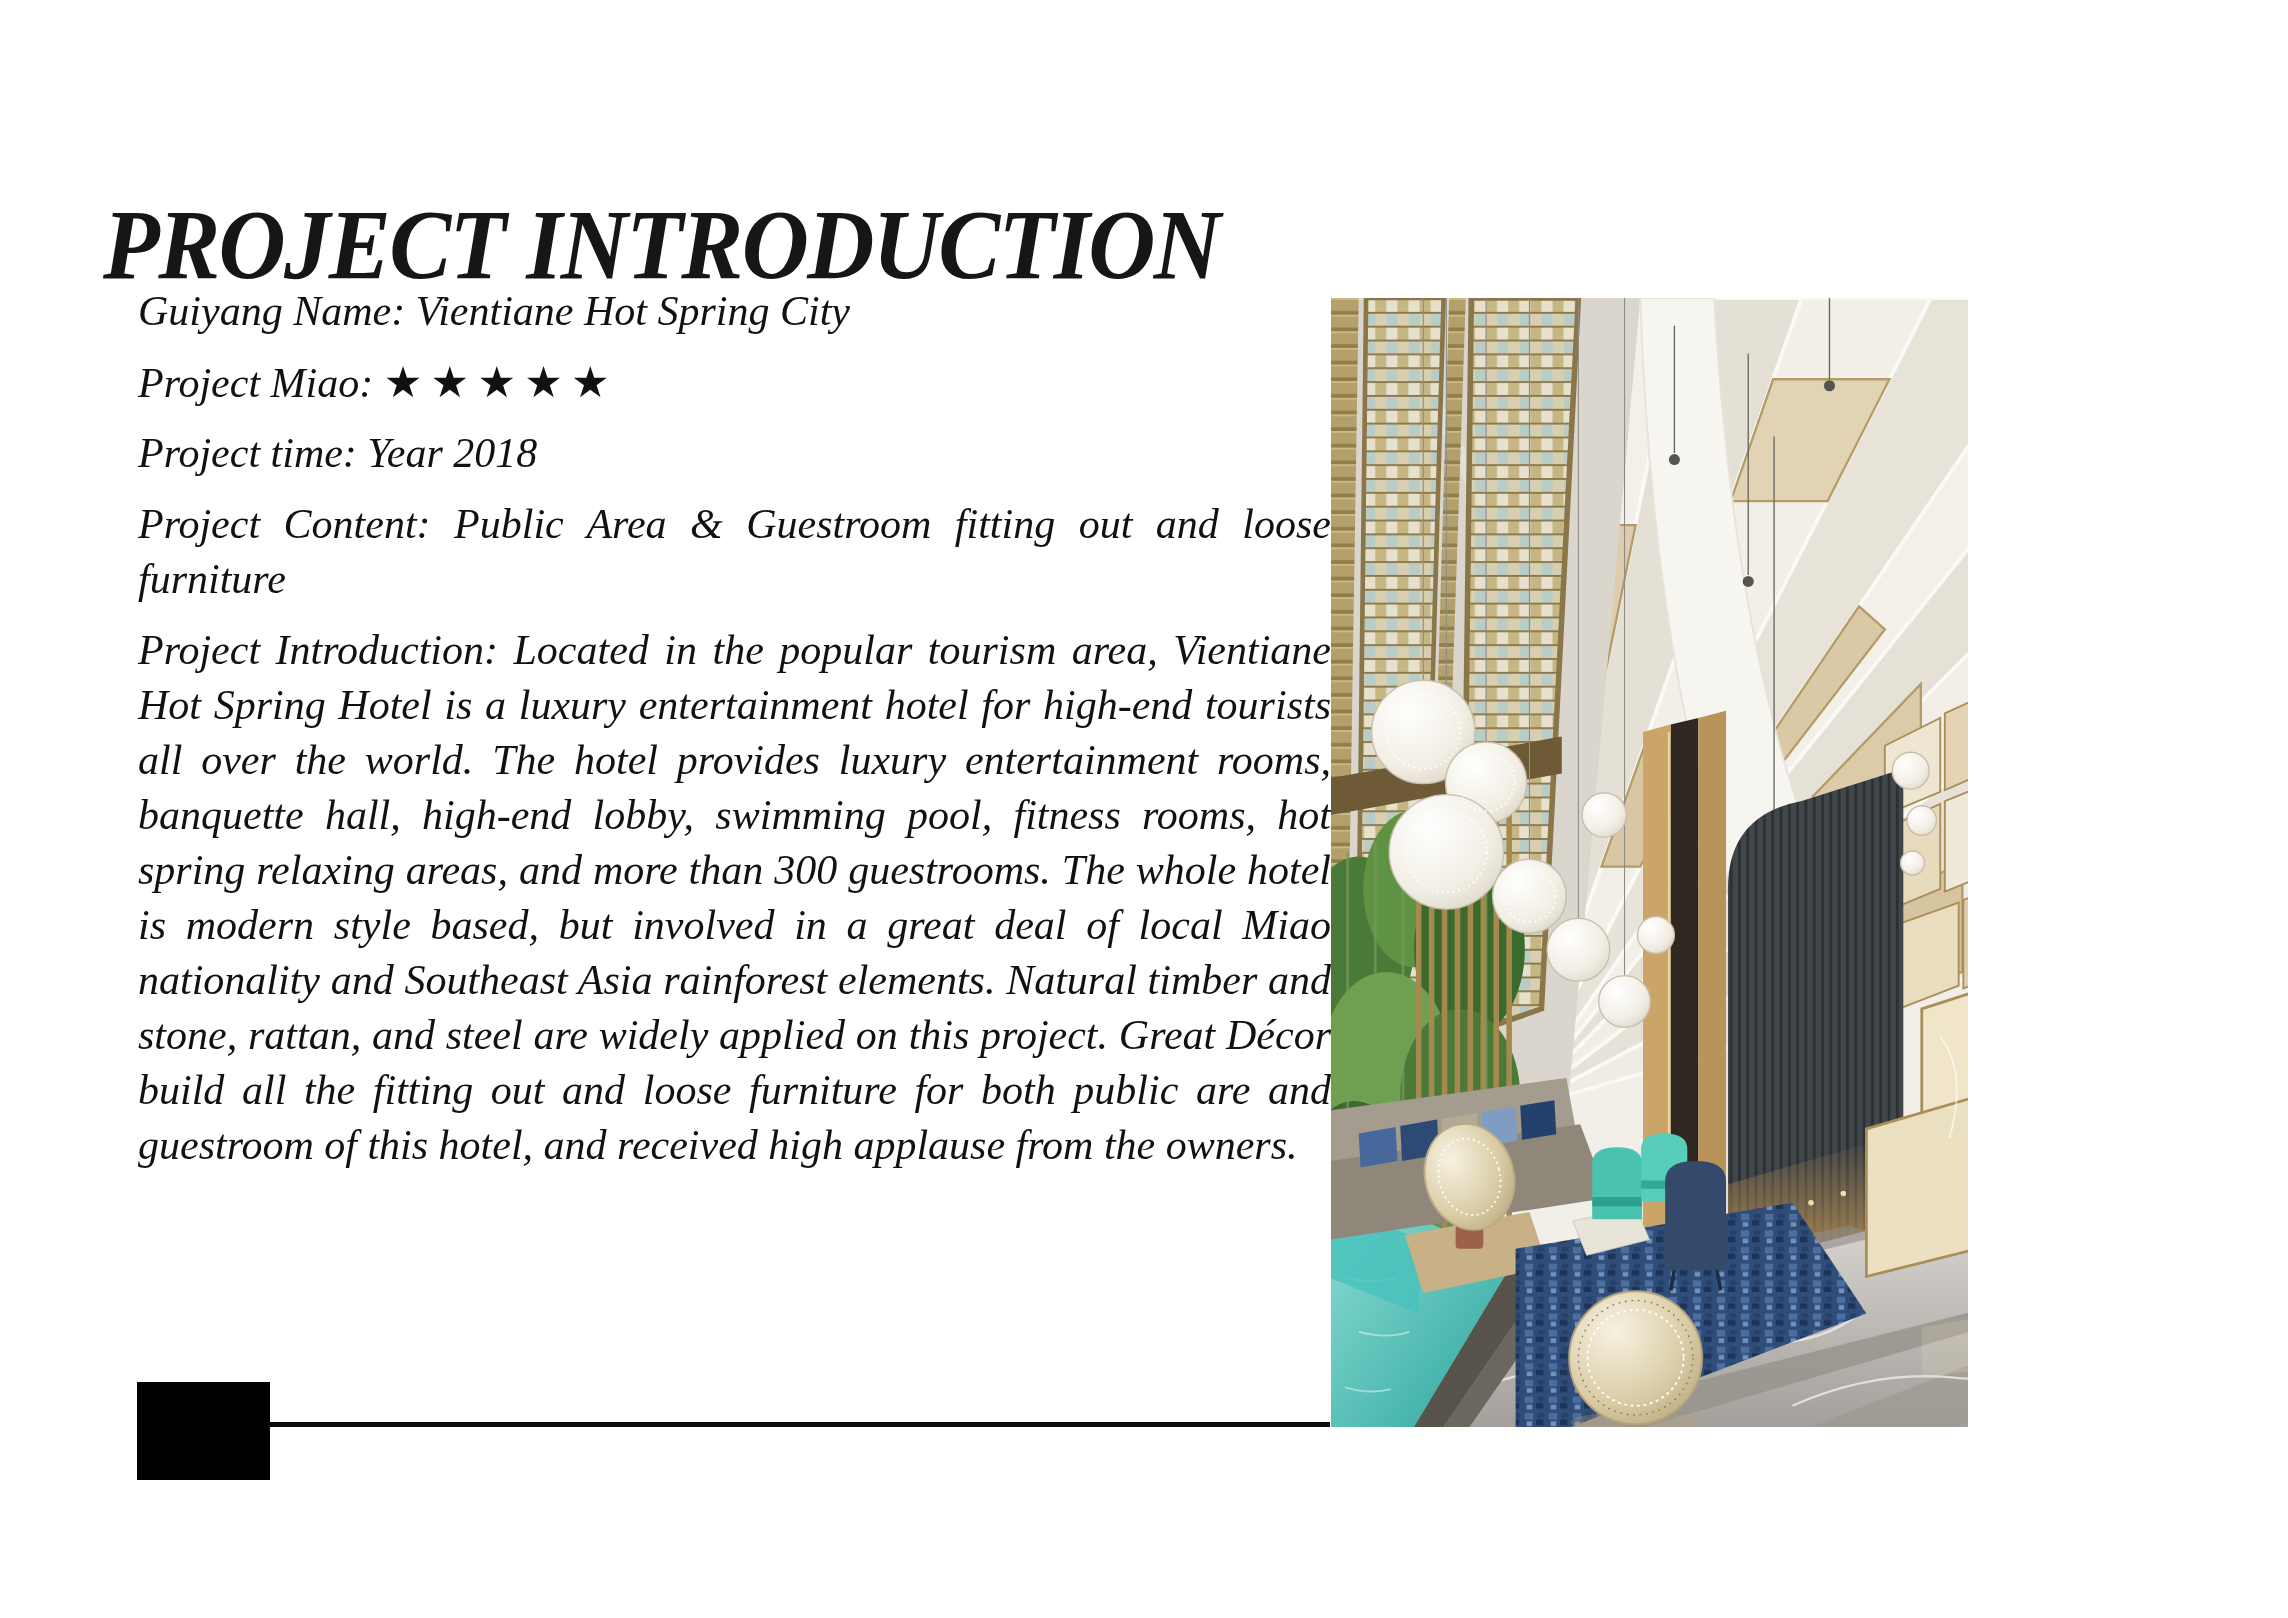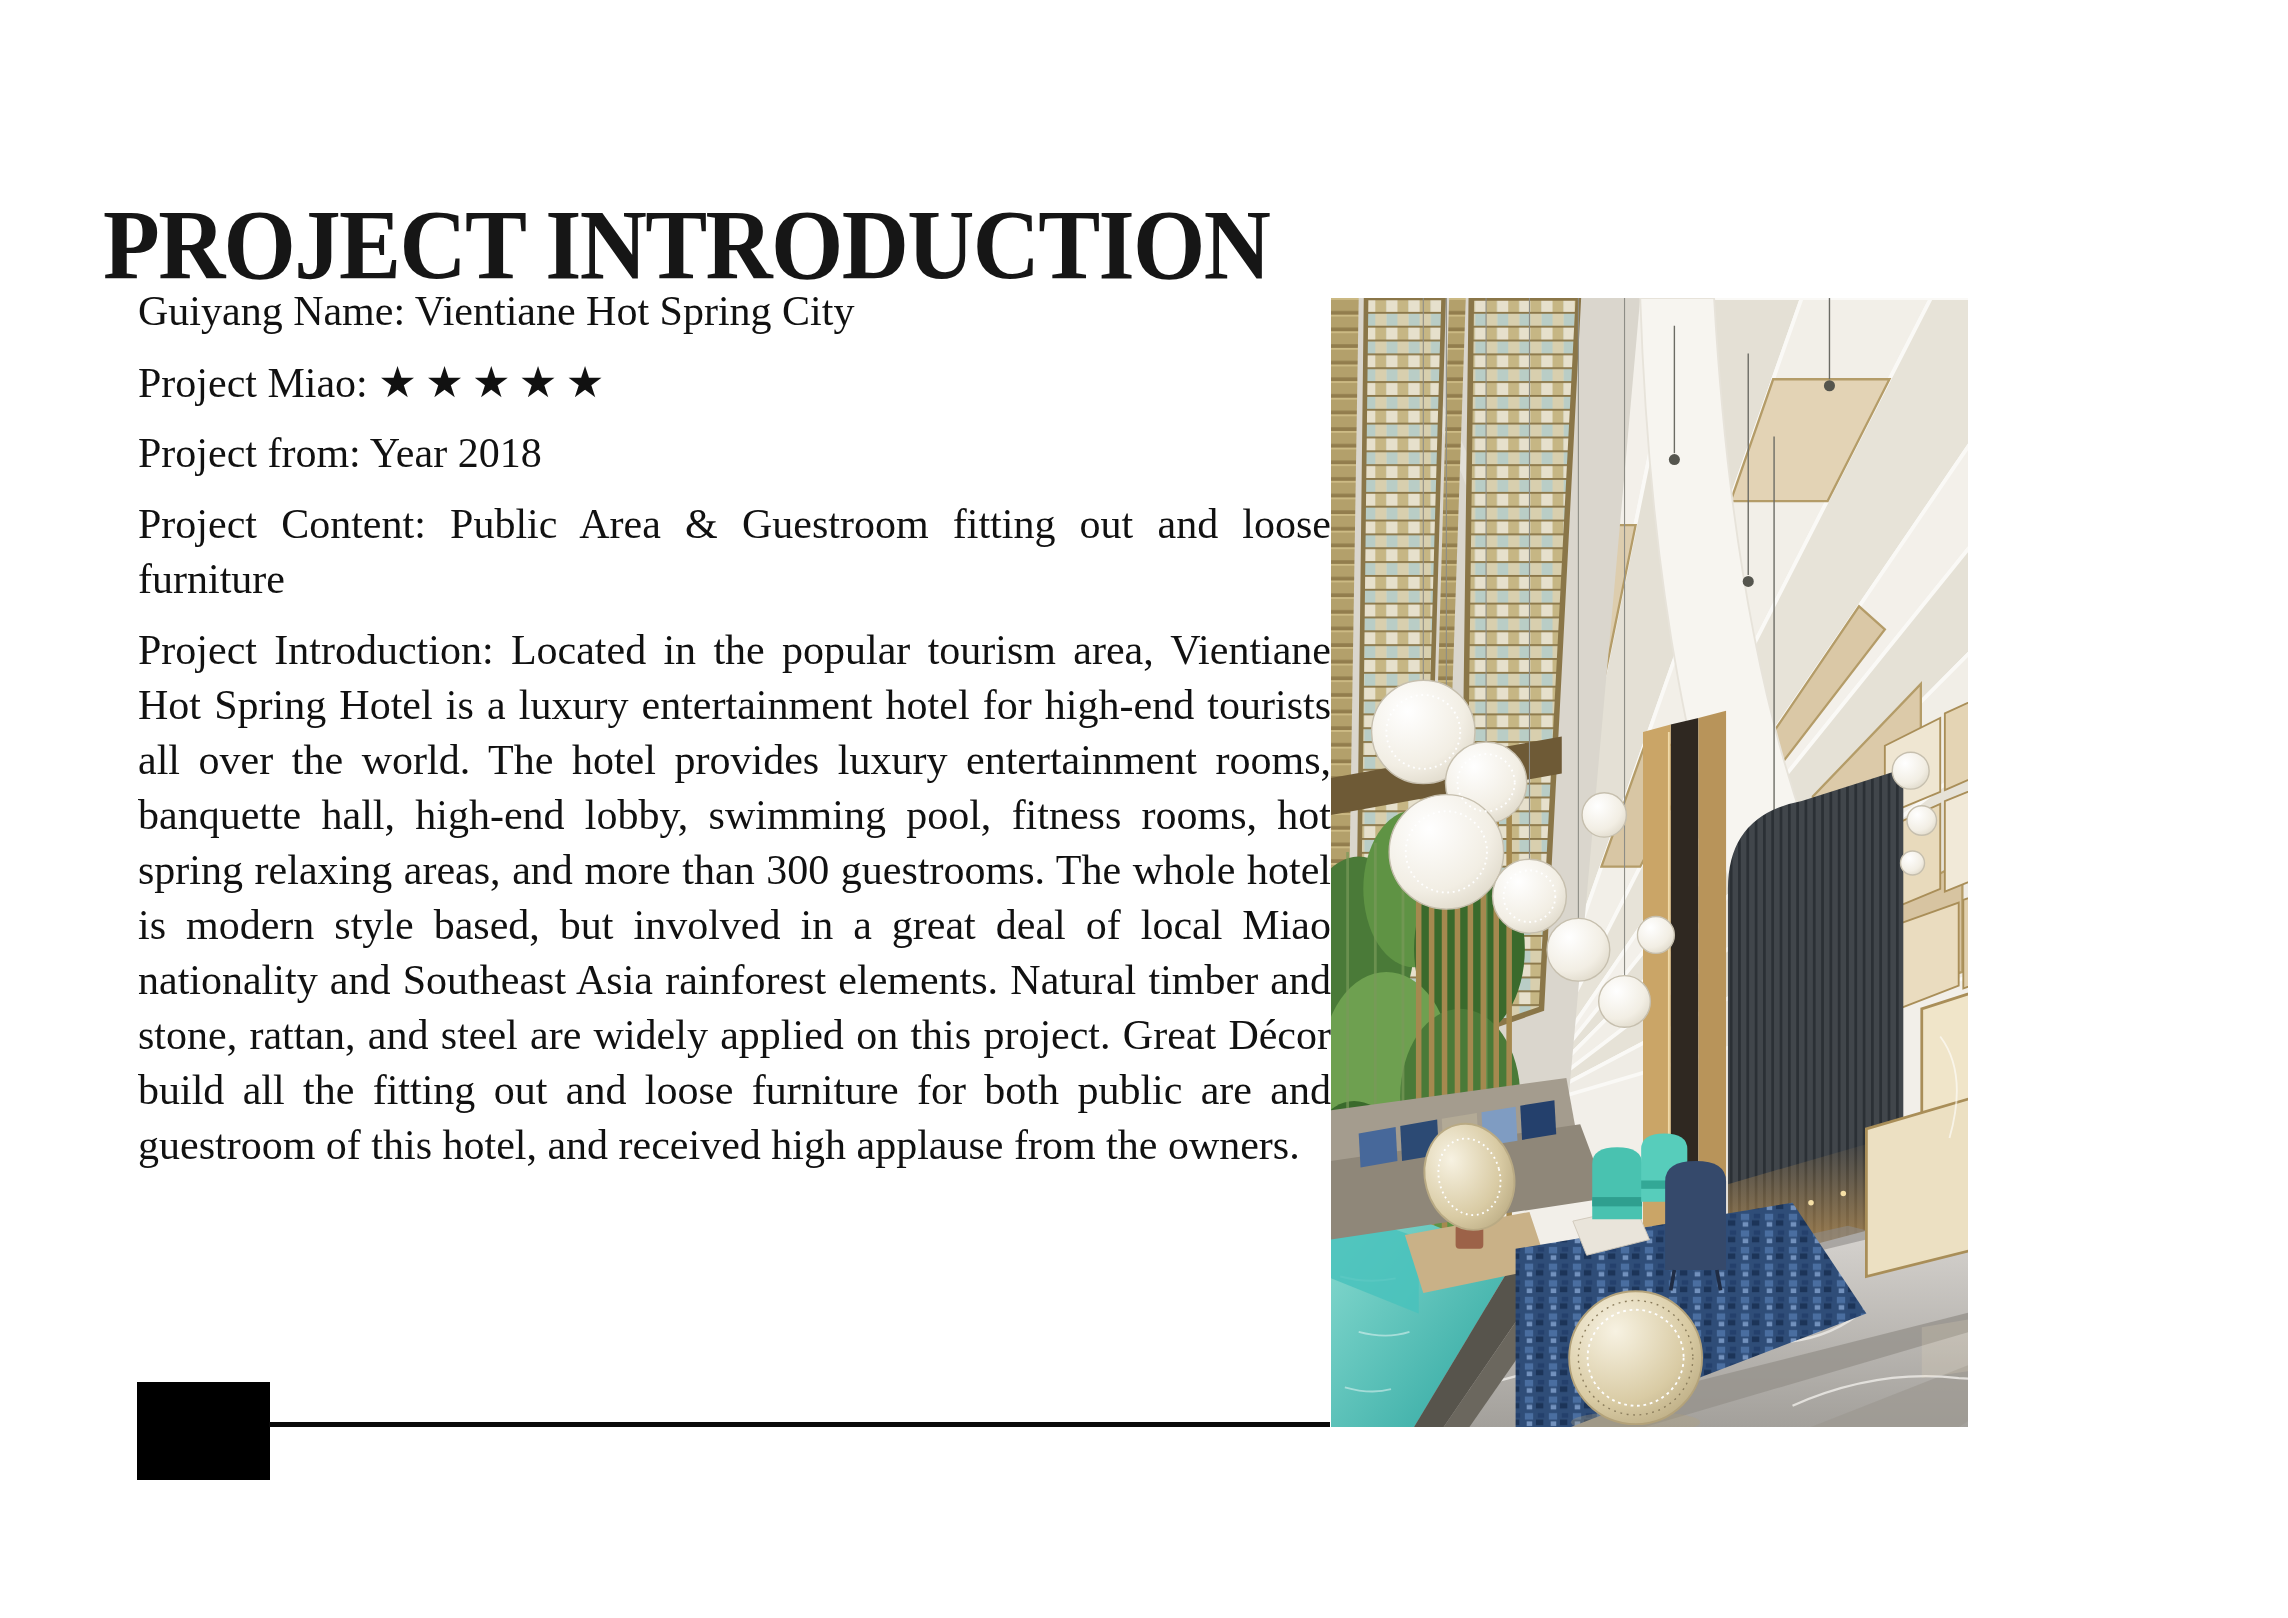--- a/index.html
+++ b/index.html
@@ -1,17 +1,17 @@
 <!DOCTYPE html>
 <html style="font-size:14.8px"><head>
 <meta charset="utf-8">
 <style>
   html,body{margin:0;padding:0;background:#ffffff;}
   .page{position:relative;width:1968px;height:1619px;background:#ffffff;overflow:hidden;
-        font-family:"Liberation Serif","DejaVu Serif",serif;color:#111111;}
+        font-family:"Liberation Serif","DejaVu Serif",serif;color:#111111;font-style:italic;}
   .title{position:absolute;left:103px;top:120px;font-size:100px;letter-spacing:-1.8px;
          transform:scaleX(.93);transform-origin:left top;white-space:nowrap;color:#161616;}
   .textcol{position:absolute;left:138px;top:284px;width:1193px;}
   .field{margin:0 0 15.7px 0;font-size:42px;line-height:55px;}
   .field.loc{font-size:47px;line-height:61px;}
   .field.just{text-align:justify;}
   .stars{font-family:"Liberation Serif","DejaVu Sans",serif;font-size:43px;letter-spacing:8.3px;}
   .photo{position:absolute;left:1331px;top:298px;width:780px;height:1129px;}
   .sq{position:absolute;background:#000000;}
   .sq.left{left:137px;top:1382px;width:133px;height:98px;}
@@ -21,21 +21,21 @@
 </head>
 <body>
 
 <div class="page">
 
   <h1 class="title">PROJECT INTRODUCTION</h1>
 
   <div class="textcol">
     <p class="field"><span>Guiyang Name:</span> <span>Vientiane Hot Spring City</span></p>
     <p class="field"><span>Project Miao:</span> <span class="stars">★★★★★</span></p>
-    <p class="field"><span>Project from:</span> <span>Year 2018</span></p>
+    <p class="field"><span>Project time:</span> <span>Year 2018</span></p>
     <p class="field just"><span>Project Content:</span> <span>Public Area &amp; Guestroom fitting out and loose furniture</span></p>
     <p class="field just"><span>Project Introduction:</span> <span>Located in the popular tourism area, Vientiane Hot Spring Hotel is a luxury entertainment hotel for high-end tourists all over the world. The hotel provides luxury entertainment rooms, banquette hall, high-end lobby, swimming pool, fitness rooms, hot spring relaxing areas, and more than 300 guestrooms. The whole hotel is modern style based, but involved in a great deal of local Miao nationality and Southeast Asia rainforest elements. Natural timber and stone, rattan, and steel are widely applied on this project. Great Décor build all the fitting out and loose furniture for both public are and guestroom of this hotel, and received high applause from the owners.</span></p>
   </div>
 
   <svg class="photo" viewBox="0 0 845 1223" aria-hidden="true">
     <defs>
       <linearGradient id="floorG" x1="0" y1="0" x2="0" y2="1">
         <stop offset="0" stop-color="#d8d5d1"></stop>
           <stop offset="1" stop-color="#a3a09b"></stop>
       </linearGradient>

